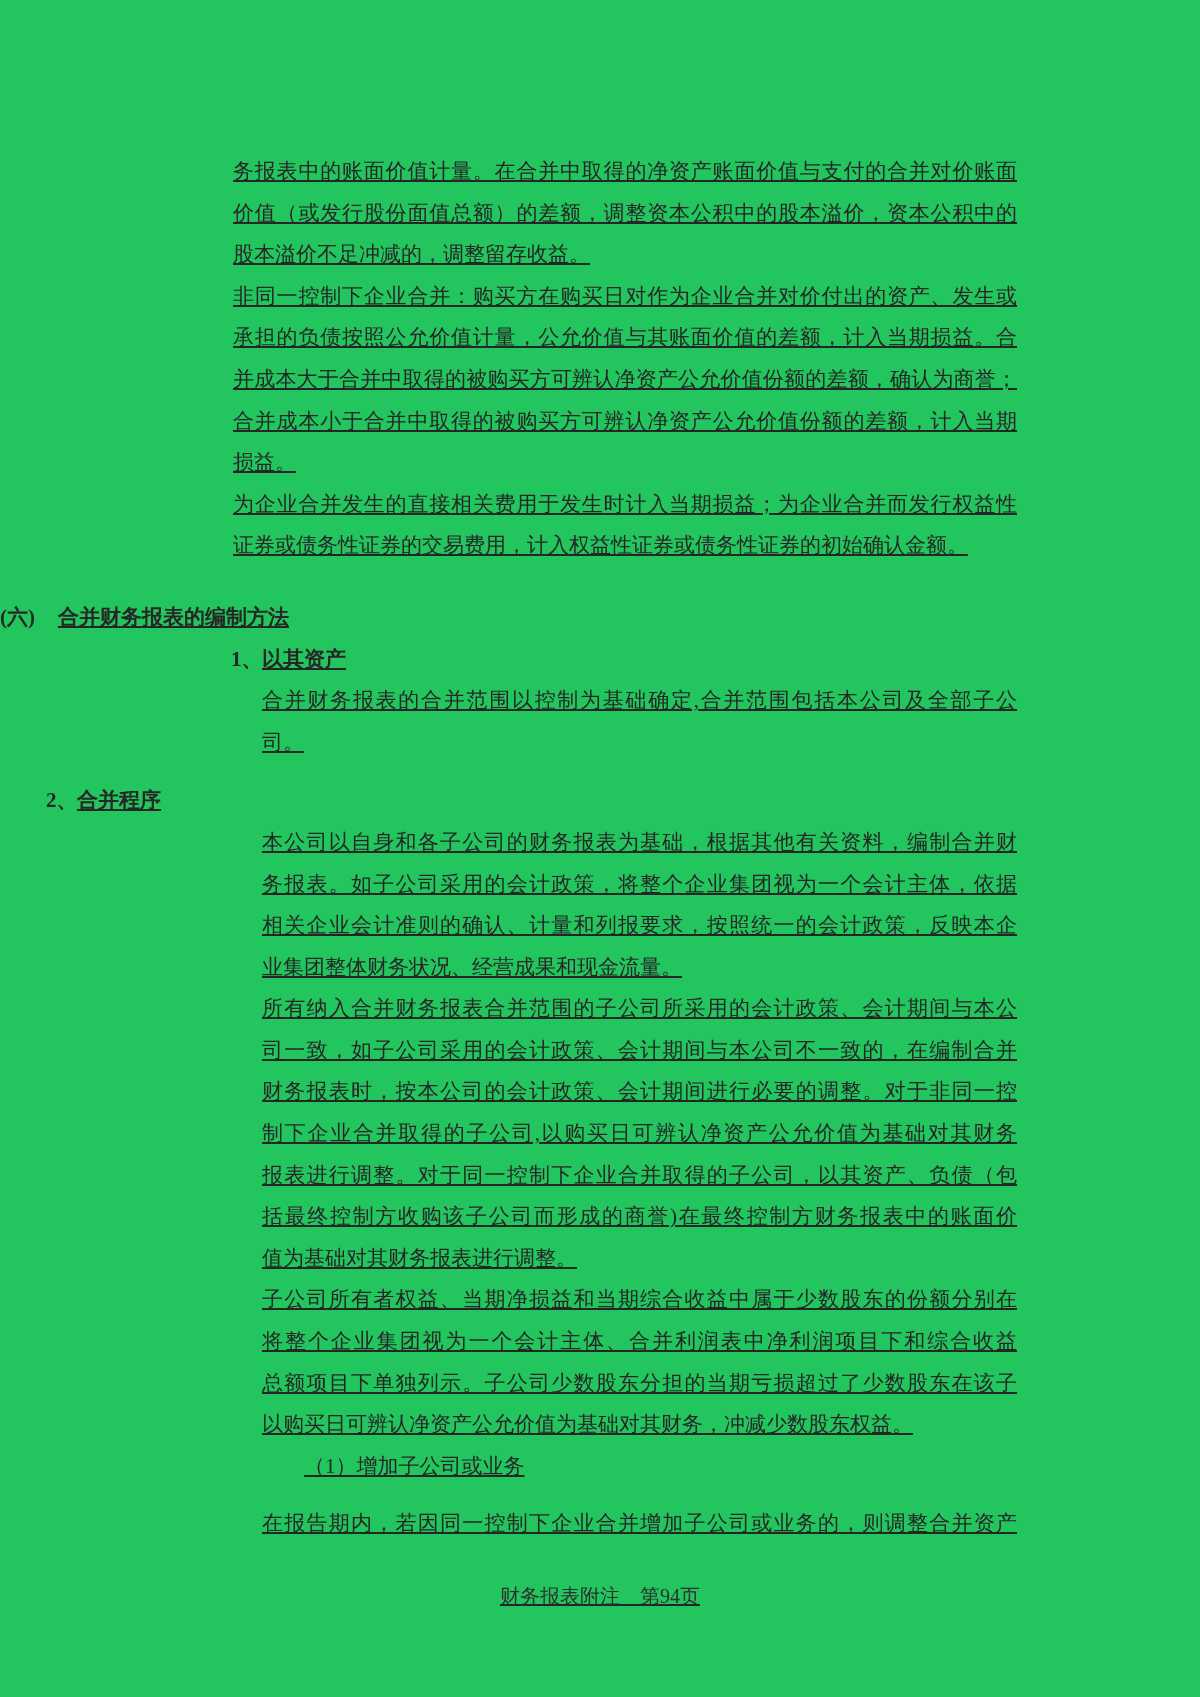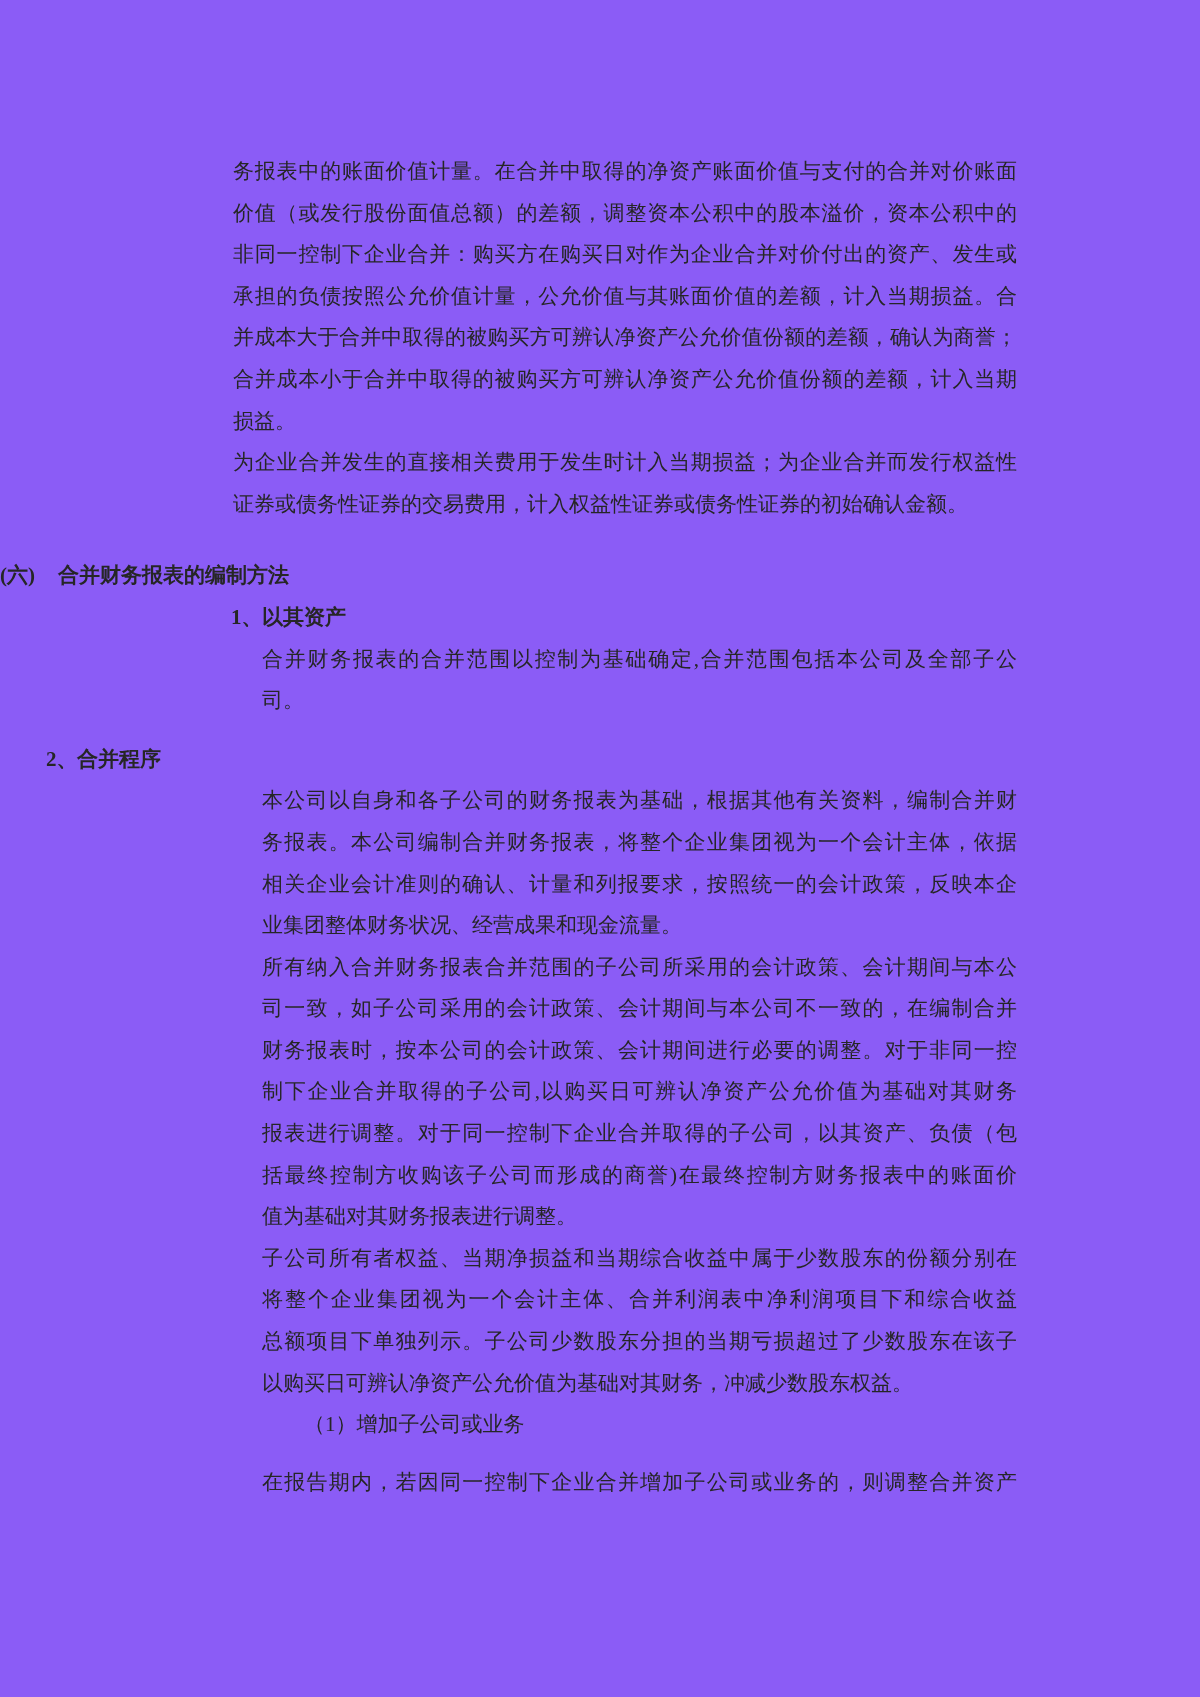--- a/index.html
+++ b/index.html
@@ -1,23 +1,24 @@
 <!DOCTYPE html>
 <html><head>
 <meta charset="utf-8">
 <style>
   html, body { margin: 0; padding: 0; background: #ffffff; }
   .page {
     position: relative;
     width: 1200px;
     height: 1697px;
-    background: #8b5cf6;
+    background: #22c55e;
     font-family: "Liberation Serif", "DejaVu Serif", serif;
     color: #262626;
     overflow: hidden;
+    text-decoration: underline;
   }
   .content { padding-top: 151px; }
   .blk { font-size: 21px; line-height: 41.6px; }
   .p1 { margin-left: 233px; width: 784px; }
   .p2 { margin-left: 262px; width: 755px; }
   .sub { margin-left: 304px; width: 713px; }
   .h1 { font-weight: 700; }
   .h1 .num { display: inline-block; width: 58px; }
   .h2 { margin-left: 231px; font-weight: 700; }
   .h2 .num { display: inline-block; width: 31px; }
@@ -35,20 +36,21 @@
   }
 </style>
 </head>
 <body>
 
 <div class="page">
   <div class="content">
       <div class="blk p1">
         <div class="line">务报表中的账面价值计量。在合并中取得的净资产账面价值与支付的合并对价账面</div>
         <div class="line">价值（或发行股份面值总额）的差额，调整资本公积中的股本溢价，资本公积中的</div>
+        <div class="line last">股本溢价不足冲减的，调整留存收益。</div>
       </div>
       <div class="blk p1">
         <div class="line">非同一控制下企业合并：购买方在购买日对作为企业合并对价付出的资产、发生或</div>
         <div class="line">承担的负债按照公允价值计量，公允价值与其账面价值的差额，计入当期损益。合</div>
         <div class="line">并成本大于合并中取得的被购买方可辨认净资产公允价值份额的差额，确认为商誉；</div>
         <div class="line">合并成本小于合并中取得的被购买方可辨认净资产公允价值份额的差额，计入当期</div>
         <div class="line last">损益。</div>
       </div>
       <div class="blk p1">
         <div class="line">为企业合并发生的直接相关费用于发生时计入当期损益；为企业合并而发行权益性</div>
@@ -56,21 +58,21 @@
       </div>
       <div class="blk h1"><span class="num">(六)</span><span class="ttl">合并财务报表的编制方法</span></div>
       <div class="blk h2"><span class="num">1、</span><span class="ttl">以其资产</span></div>
       <div class="blk p2">
         <div class="line">合并财务报表的合并范围以控制为基础确定,合并范围包括本公司及全部子公</div>
         <div class="line last">司。</div>
       </div>
       <div class="blk h2"><span class="num">2、</span><span class="ttl">合并程序</span></div>
       <div class="blk p2">
         <div class="line">本公司以自身和各子公司的财务报表为基础，根据其他有关资料，编制合并财</div>
-        <div class="line">务报表。本公司编制合并财务报表，将整个企业集团视为一个会计主体，依据</div>
+        <div class="line">务报表。如子公司采用的会计政策，将整个企业集团视为一个会计主体，依据</div>
         <div class="line">相关企业会计准则的确认、计量和列报要求，按照统一的会计政策，反映本企</div>
         <div class="line last">业集团整体财务状况、经营成果和现金流量。</div>
       </div>
       <div class="blk p2">
         <div class="line">所有纳入合并财务报表合并范围的子公司所采用的会计政策、会计期间与本公</div>
         <div class="line">司一致，如子公司采用的会计政策、会计期间与本公司不一致的，在编制合并</div>
         <div class="line">财务报表时，按本公司的会计政策、会计期间进行必要的调整。对于非同一控</div>
         <div class="line">制下企业合并取得的子公司,以购买日可辨认净资产公允价值为基础对其财务</div>
         <div class="line">报表进行调整。对于同一控制下企业合并取得的子公司，以其资产、负债（包</div>
         <div class="line">括最终控制方收购该子公司而形成的商誉)在最终控制方财务报表中的账面价</div>
@@ -82,13 +84,16 @@
         <div class="line">总额项目下单独列示。子公司少数股东分担的当期亏损超过了少数股东在该子</div>
         <div class="line last">以购买日可辨认净资产公允价值为基础对其财务，冲减少数股东权益。</div>
       </div>
       <div class="blk sub">
         <div class="line last">（1）增加子公司或业务</div>
       </div>
       <div class="blk p2 continues">
         <div class="line last">在报告期内，若因同一控制下企业合并增加子公司或业务的，则调整合并资产</div>
       </div>
     </div>
+  <div class="footer">
+    <span>财务报表附注　第94页</span>
+  </div>
 </div>
 
 </body></html>

